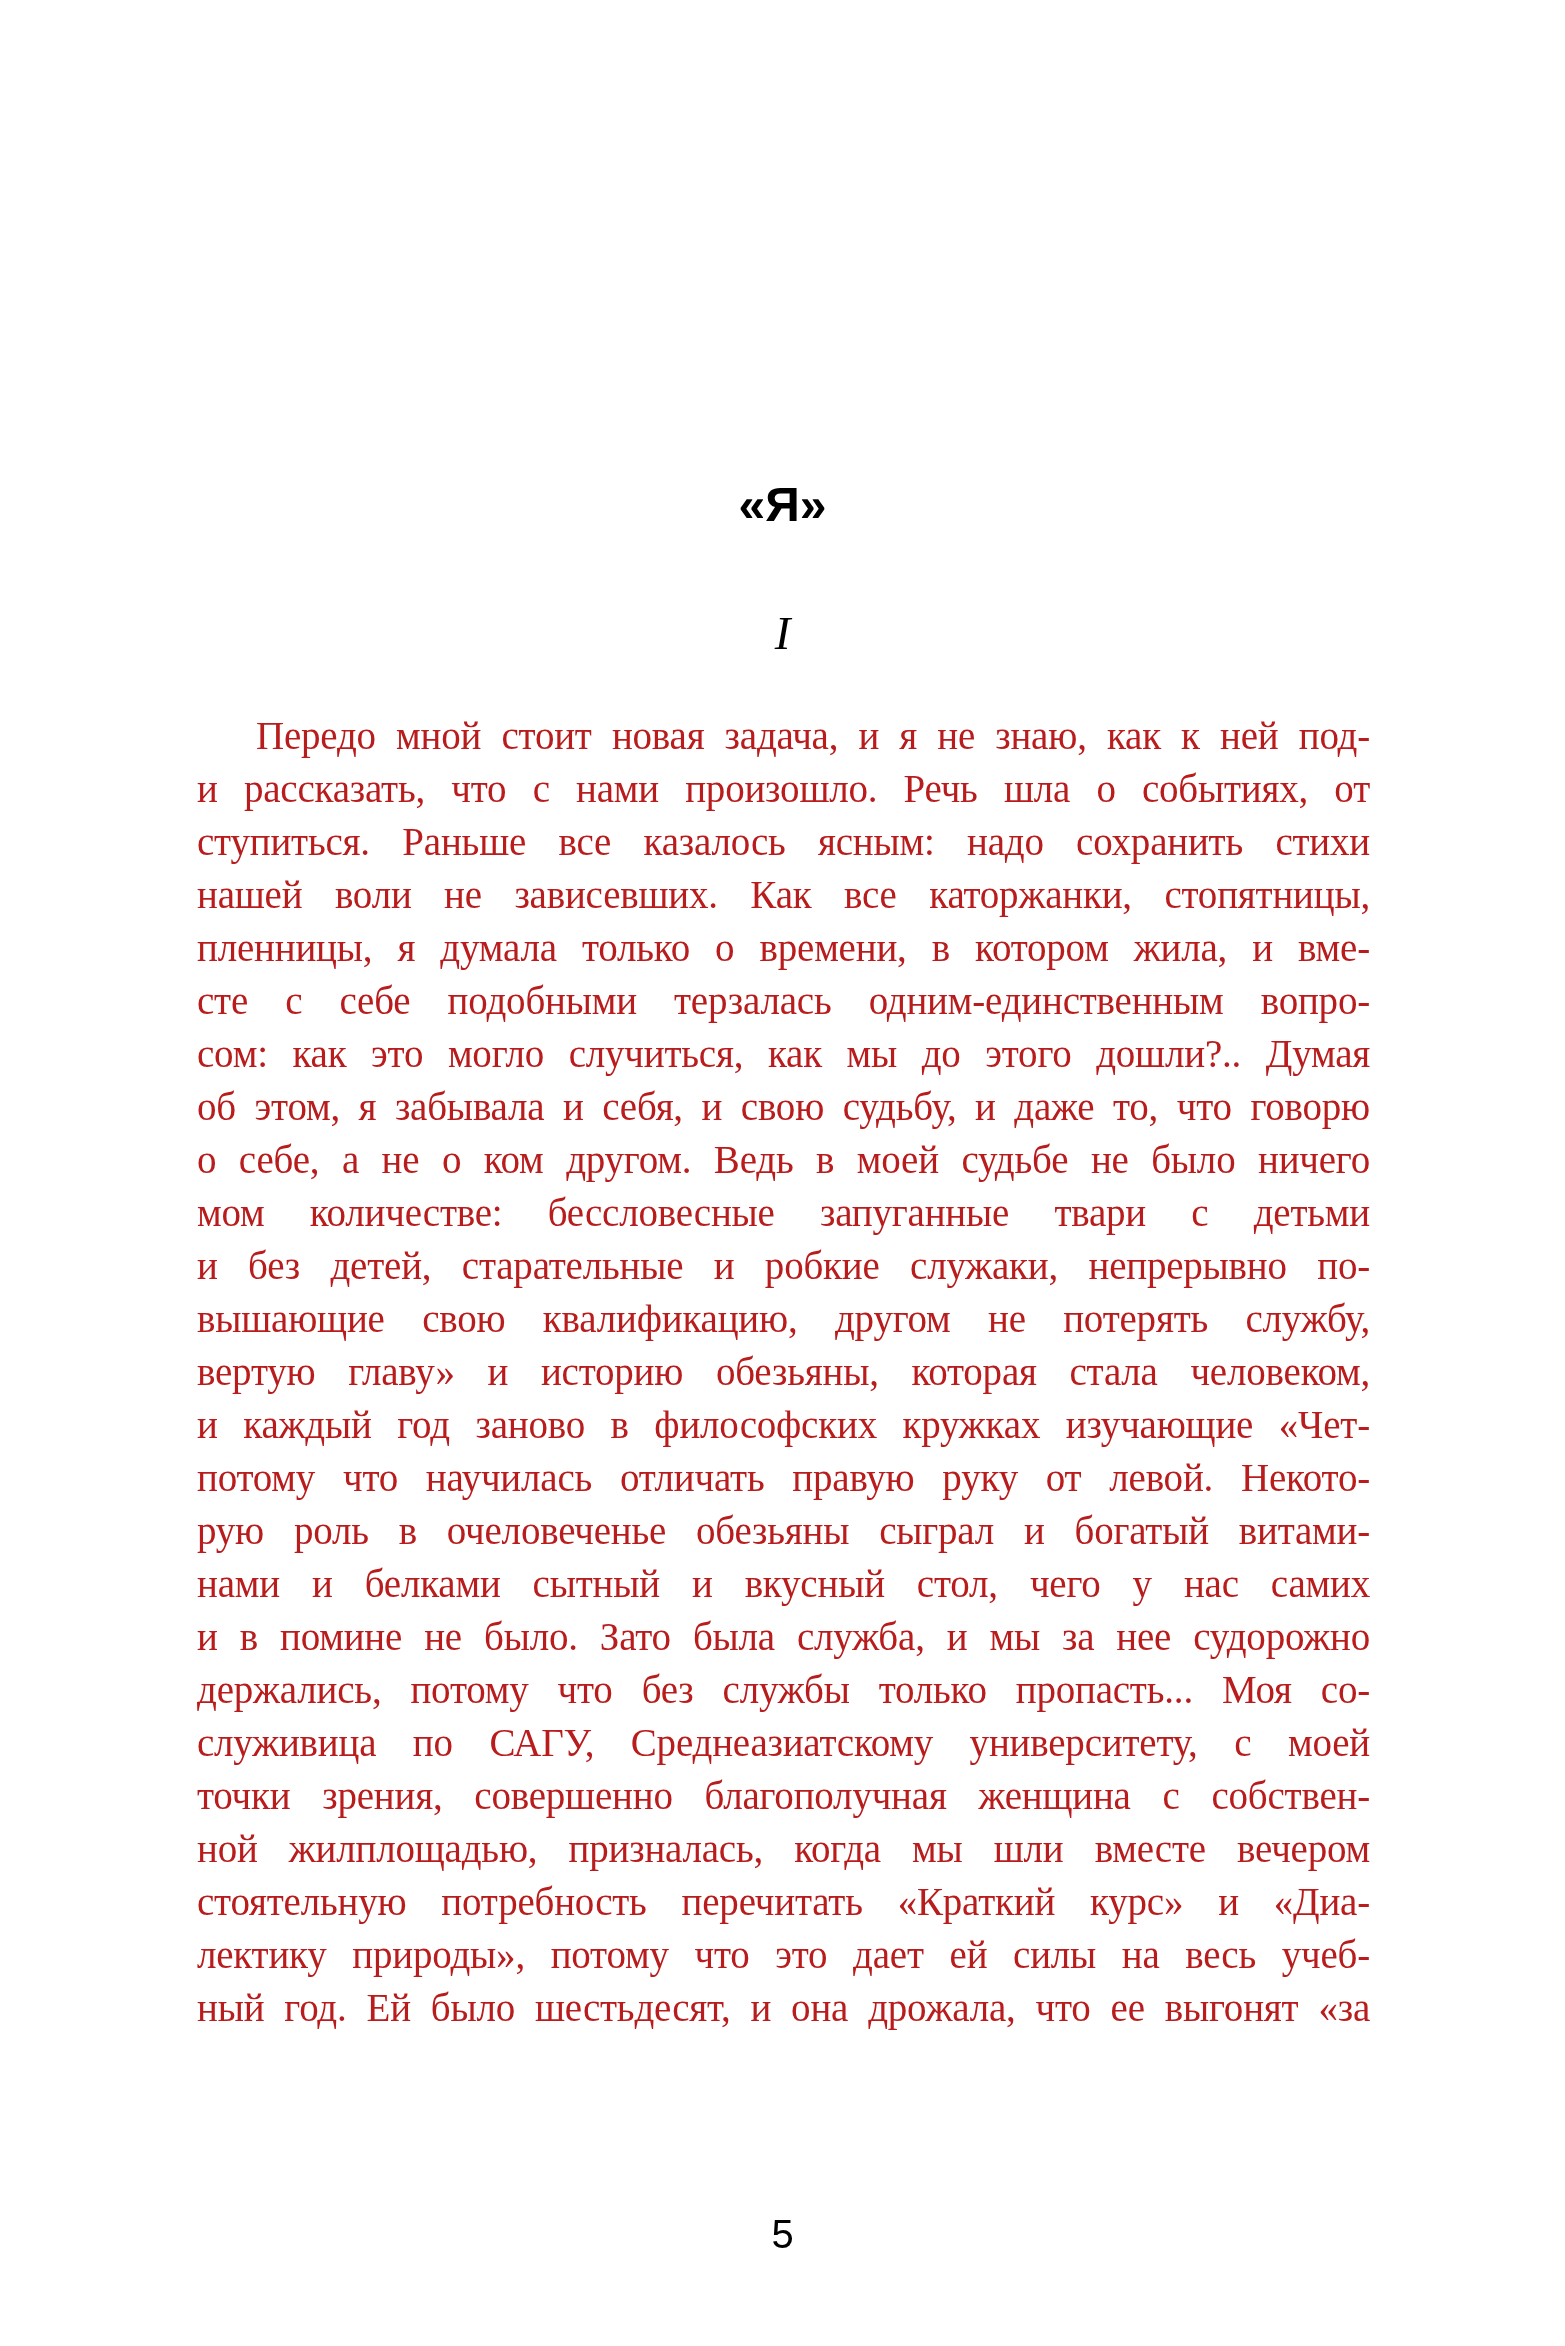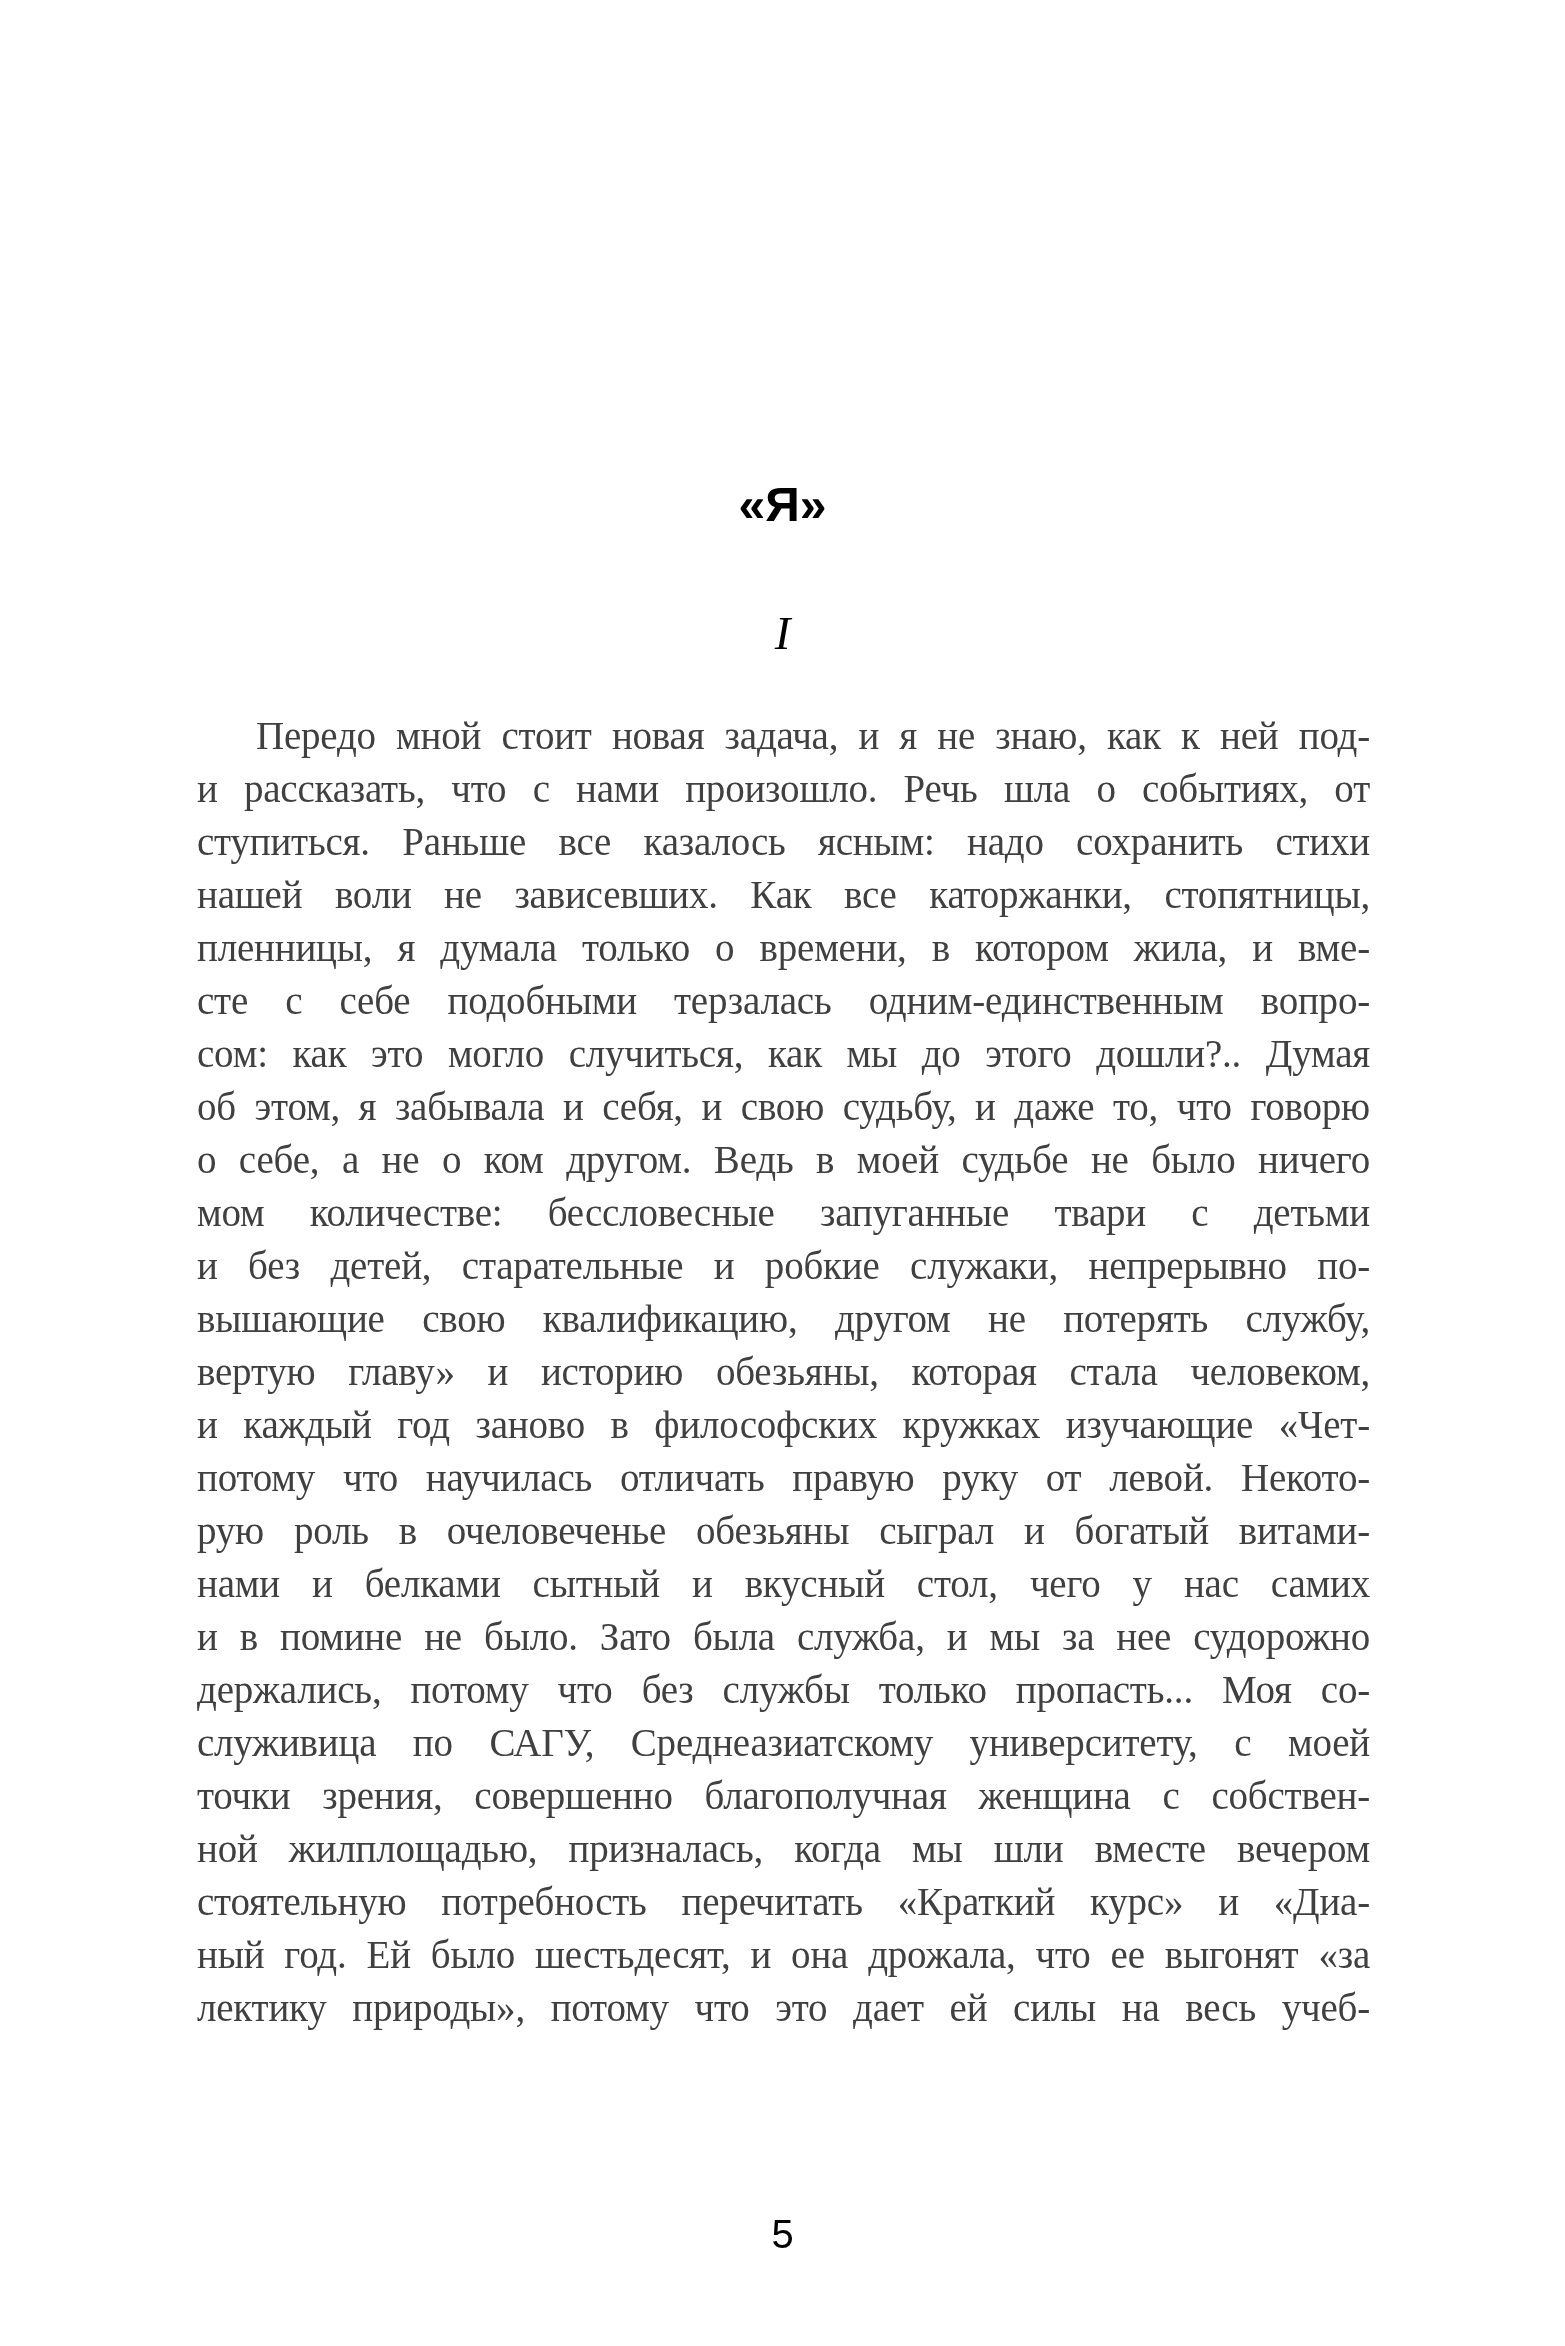--- a/index.html
+++ b/index.html
@@ -42,21 +42,21 @@
   }
   .body-text {
     position: absolute;
     top: 709px;
     left: 197px;
     width: 1173px;
     font-family: "Liberation Serif", serif;
     font-size: 39px;
     line-height: 53px;
     letter-spacing: -0.2px;
-    color: #404040;
+    color: #b91c1c;
   }
   .body-text .line {
     text-align: justify;
     text-align-last: justify;
     height: 53px;
     overflow: visible;
   }
   .body-text .line:first-child {
     text-indent: 59px;
   }
@@ -98,20 +98,20 @@
       <div class="line">и каждый год заново в философских кружках изучающие «Чет-</div>
       <div class="line">потому что научилась отличать правую руку от левой. Некото-</div>
       <div class="line">рую роль в очеловеченье обезьяны сыграл и богатый витами-</div>
       <div class="line">нами и белками сытный и вкусный стол, чего у нас самих</div>
       <div class="line">и в помине не было. Зато была служба, и мы за нее судорожно</div>
       <div class="line">держались, потому что без службы только пропасть... Моя со-</div>
       <div class="line">служивица по САГУ, Среднеазиатскому университету, с моей</div>
       <div class="line">точки зрения, совершенно благополучная женщина с собствен-</div>
       <div class="line">ной жилплощадью, призналась, когда мы шли вместе вечером</div>
       <div class="line">стоятельную потребность перечитать «Краткий курс» и «Диа-</div>
+      <div class="line">лектику природы», потому что это дает ей силы на весь учеб-</div>
       <div class="line">ный год. Ей было шестьдесят, и она дрожала, что ее выгонят «за</div>
-      <div class="line">лектику природы», потому что это дает ей силы на весь учеб-</div>
     </div>
 
   <div class="page-number">5</div>
 
 </div>
 
 
 </body></html>

